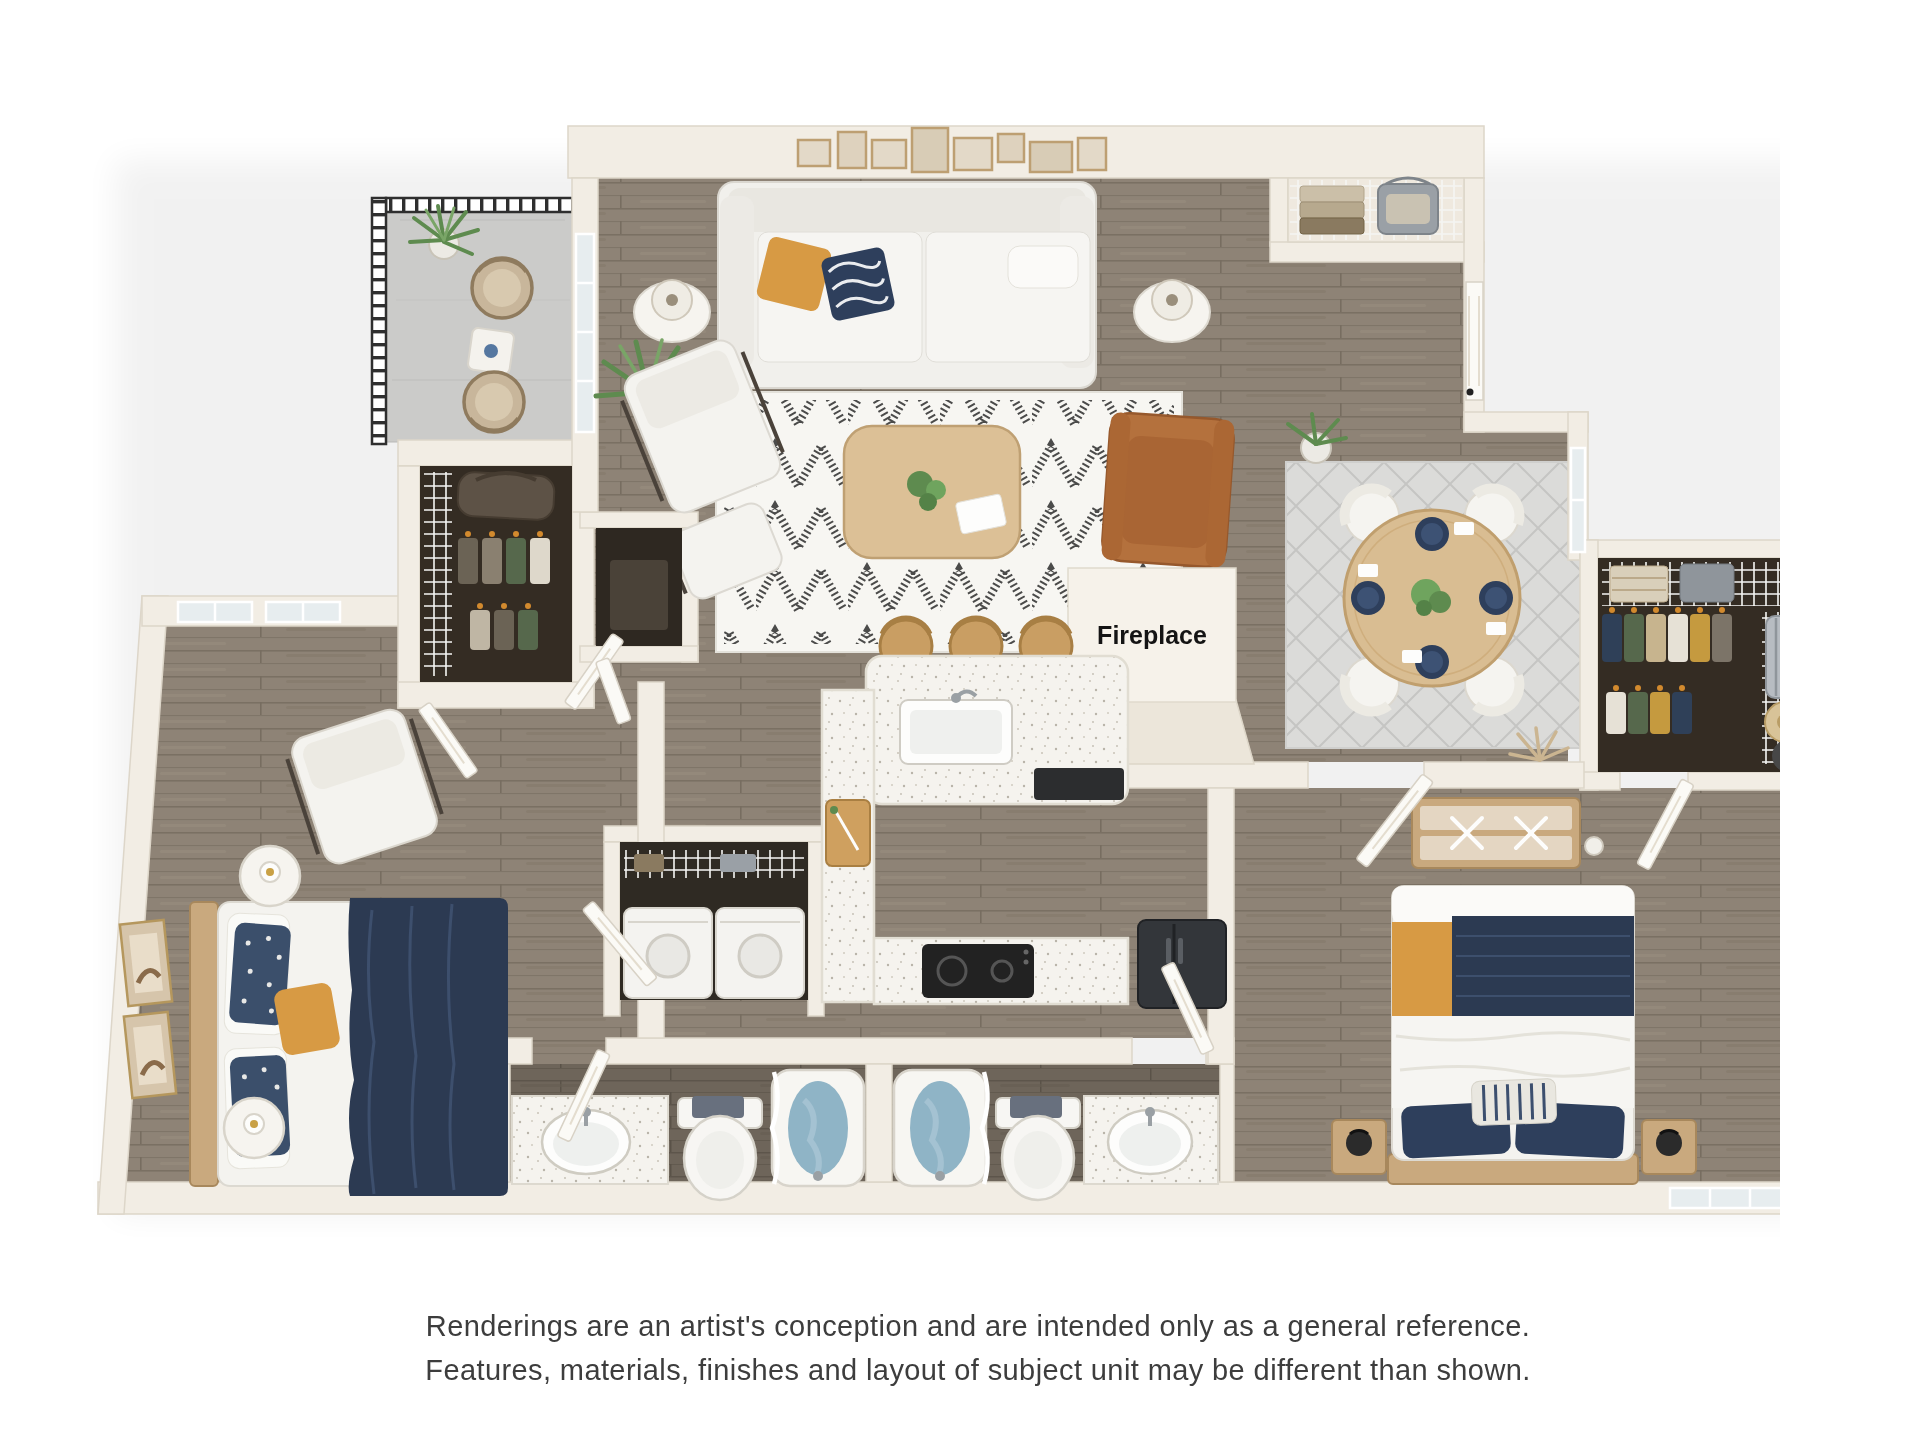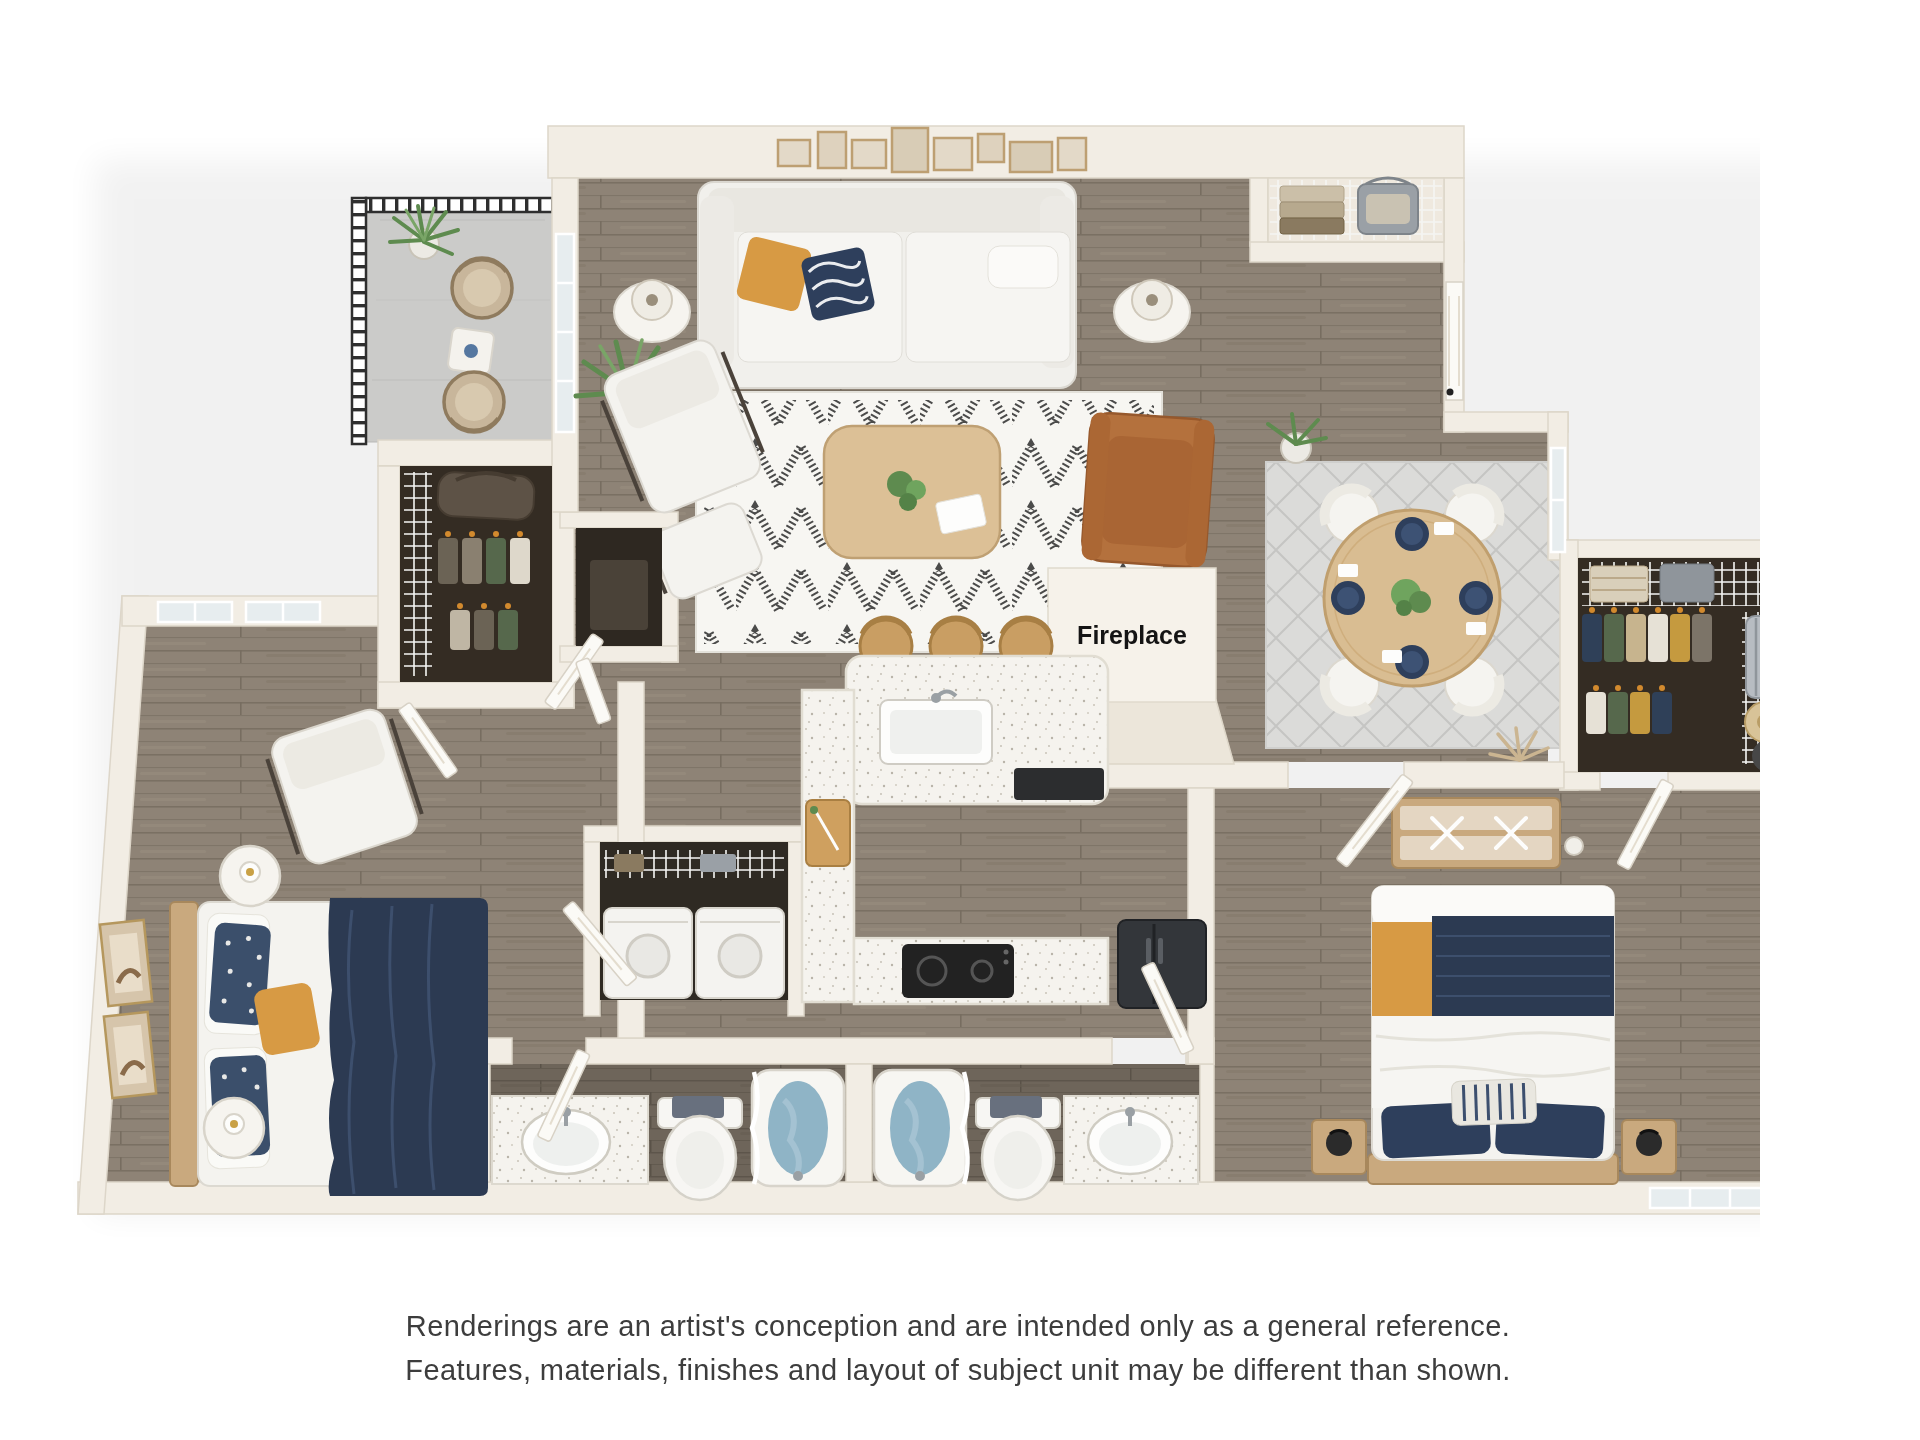--- a/index.html
+++ b/index.html
@@ -1,17 +1,17 @@
 <!DOCTYPE html>
 <html><head>
 <meta charset="utf-8">
 <style>
   html,body{margin:0;padding:0;background:#ffffff;}
   .canvas{position:relative;width:1760px;height:1440px;background:#ffffff;overflow:hidden;
-          font-family:"Liberation Sans",sans-serif;}
+          font-family:"Liberation Sans",sans-serif;margin-left:20px;}
   svg{position:absolute;left:0;top:0;}
   svg text{font-family:"Liberation Sans",sans-serif;}
   .fireplace-label{font-size:25px;font-weight:600;fill:#141414;}
   .disclaimer-text{font-size:29px;fill:#3d3d3d;letter-spacing:.4px;}
 </style>
 </head>
 <body>
 
 <div class="canvas">
 <svg width="1920" height="1440" viewBox="0 0 1920 1440">

